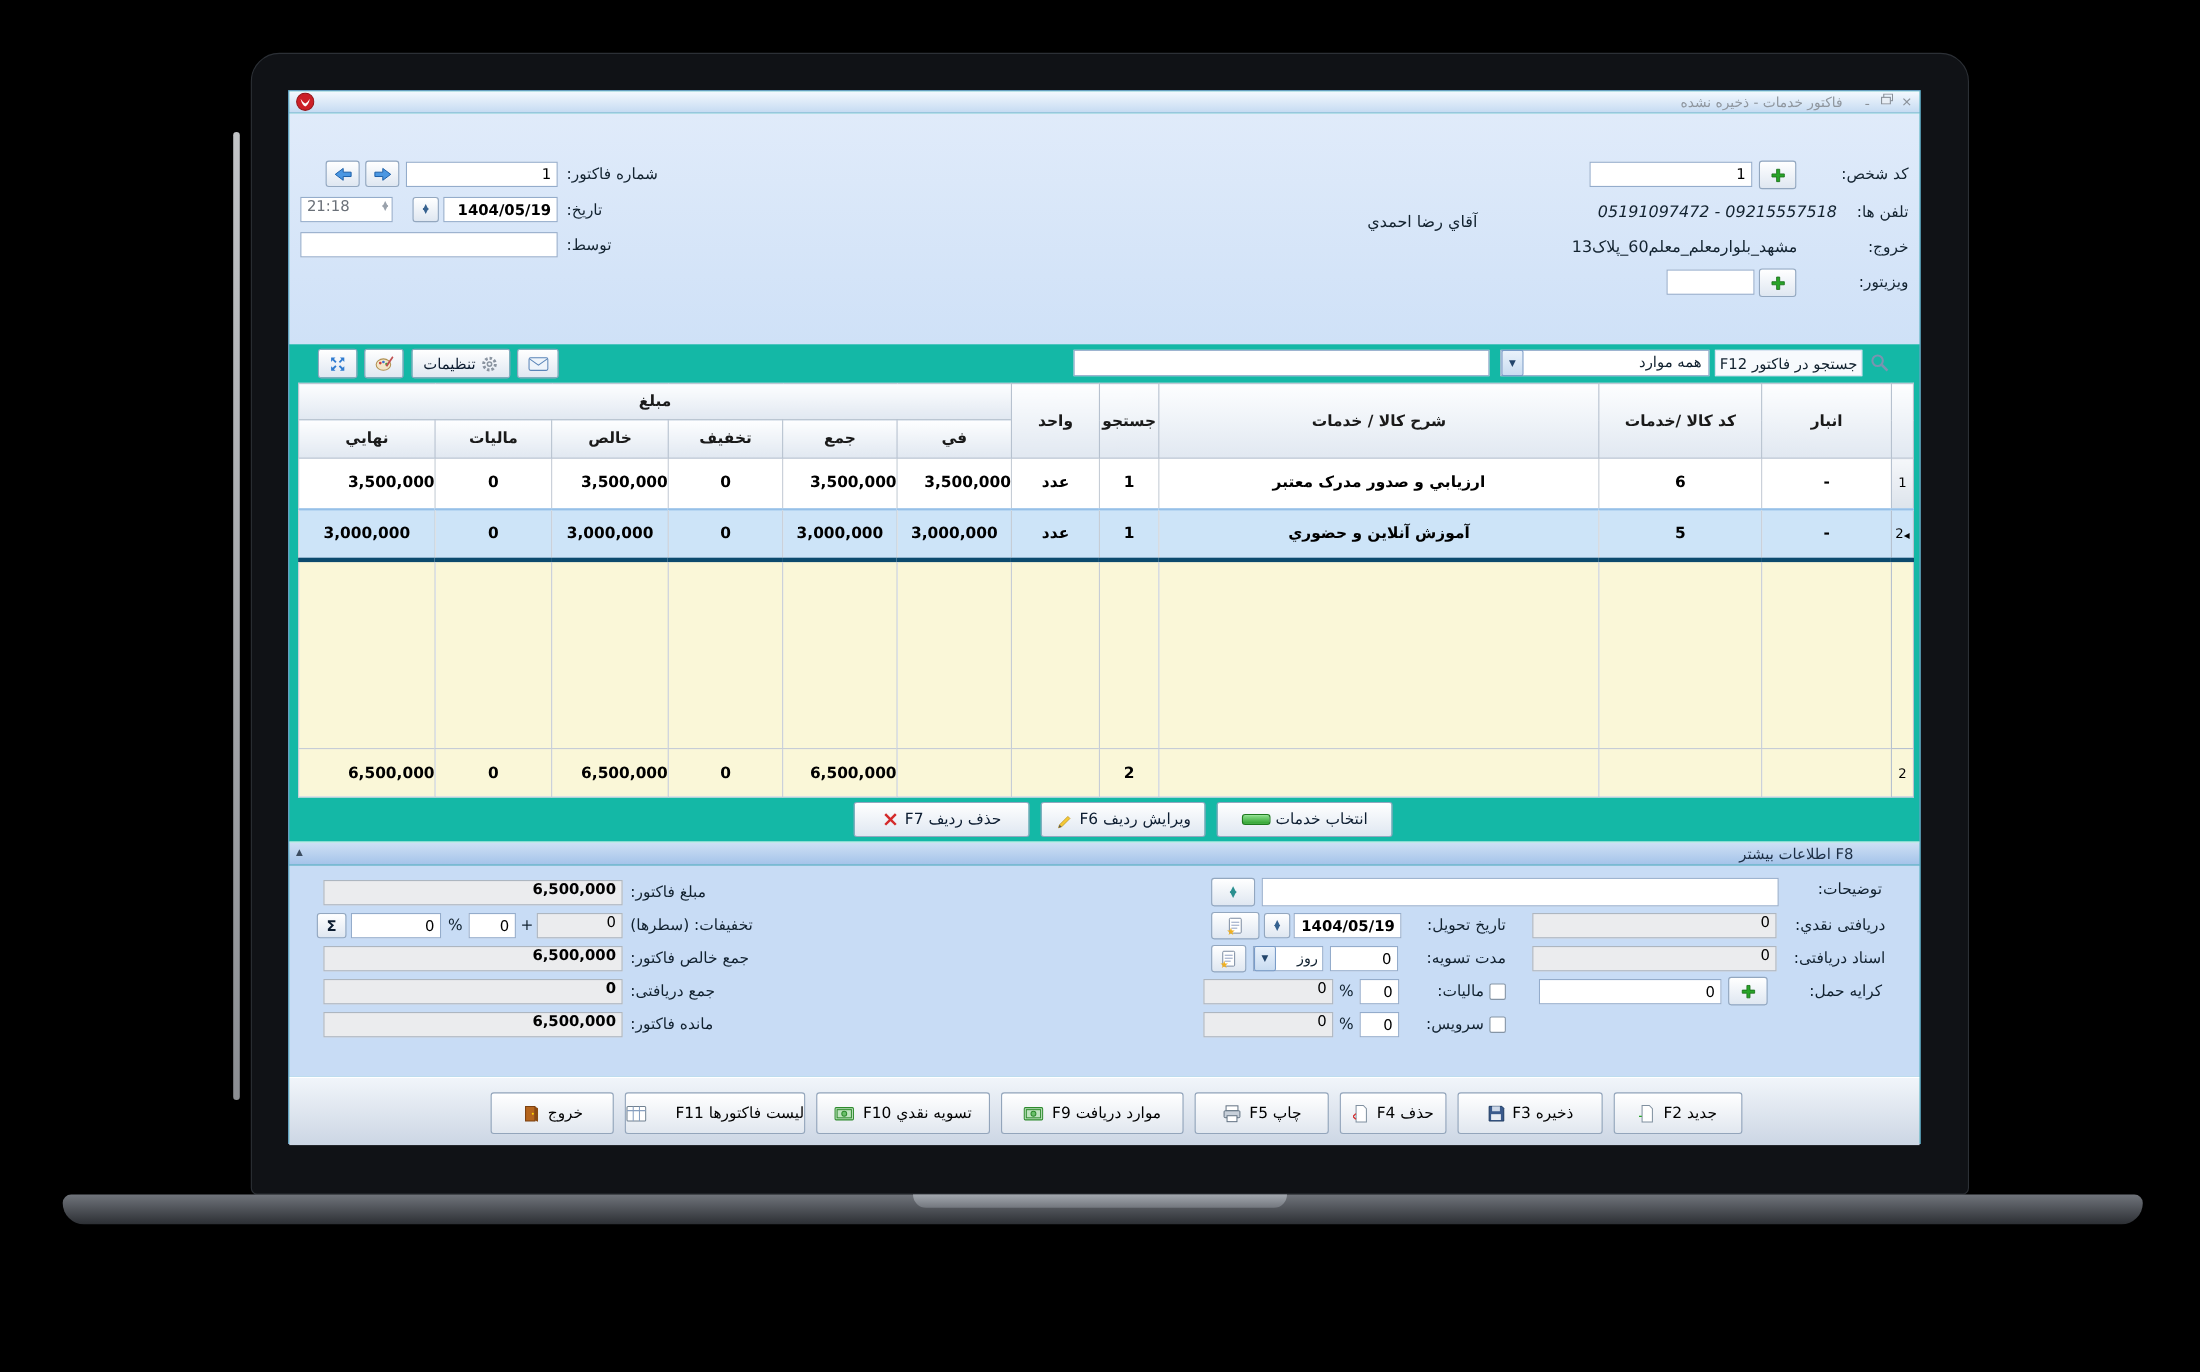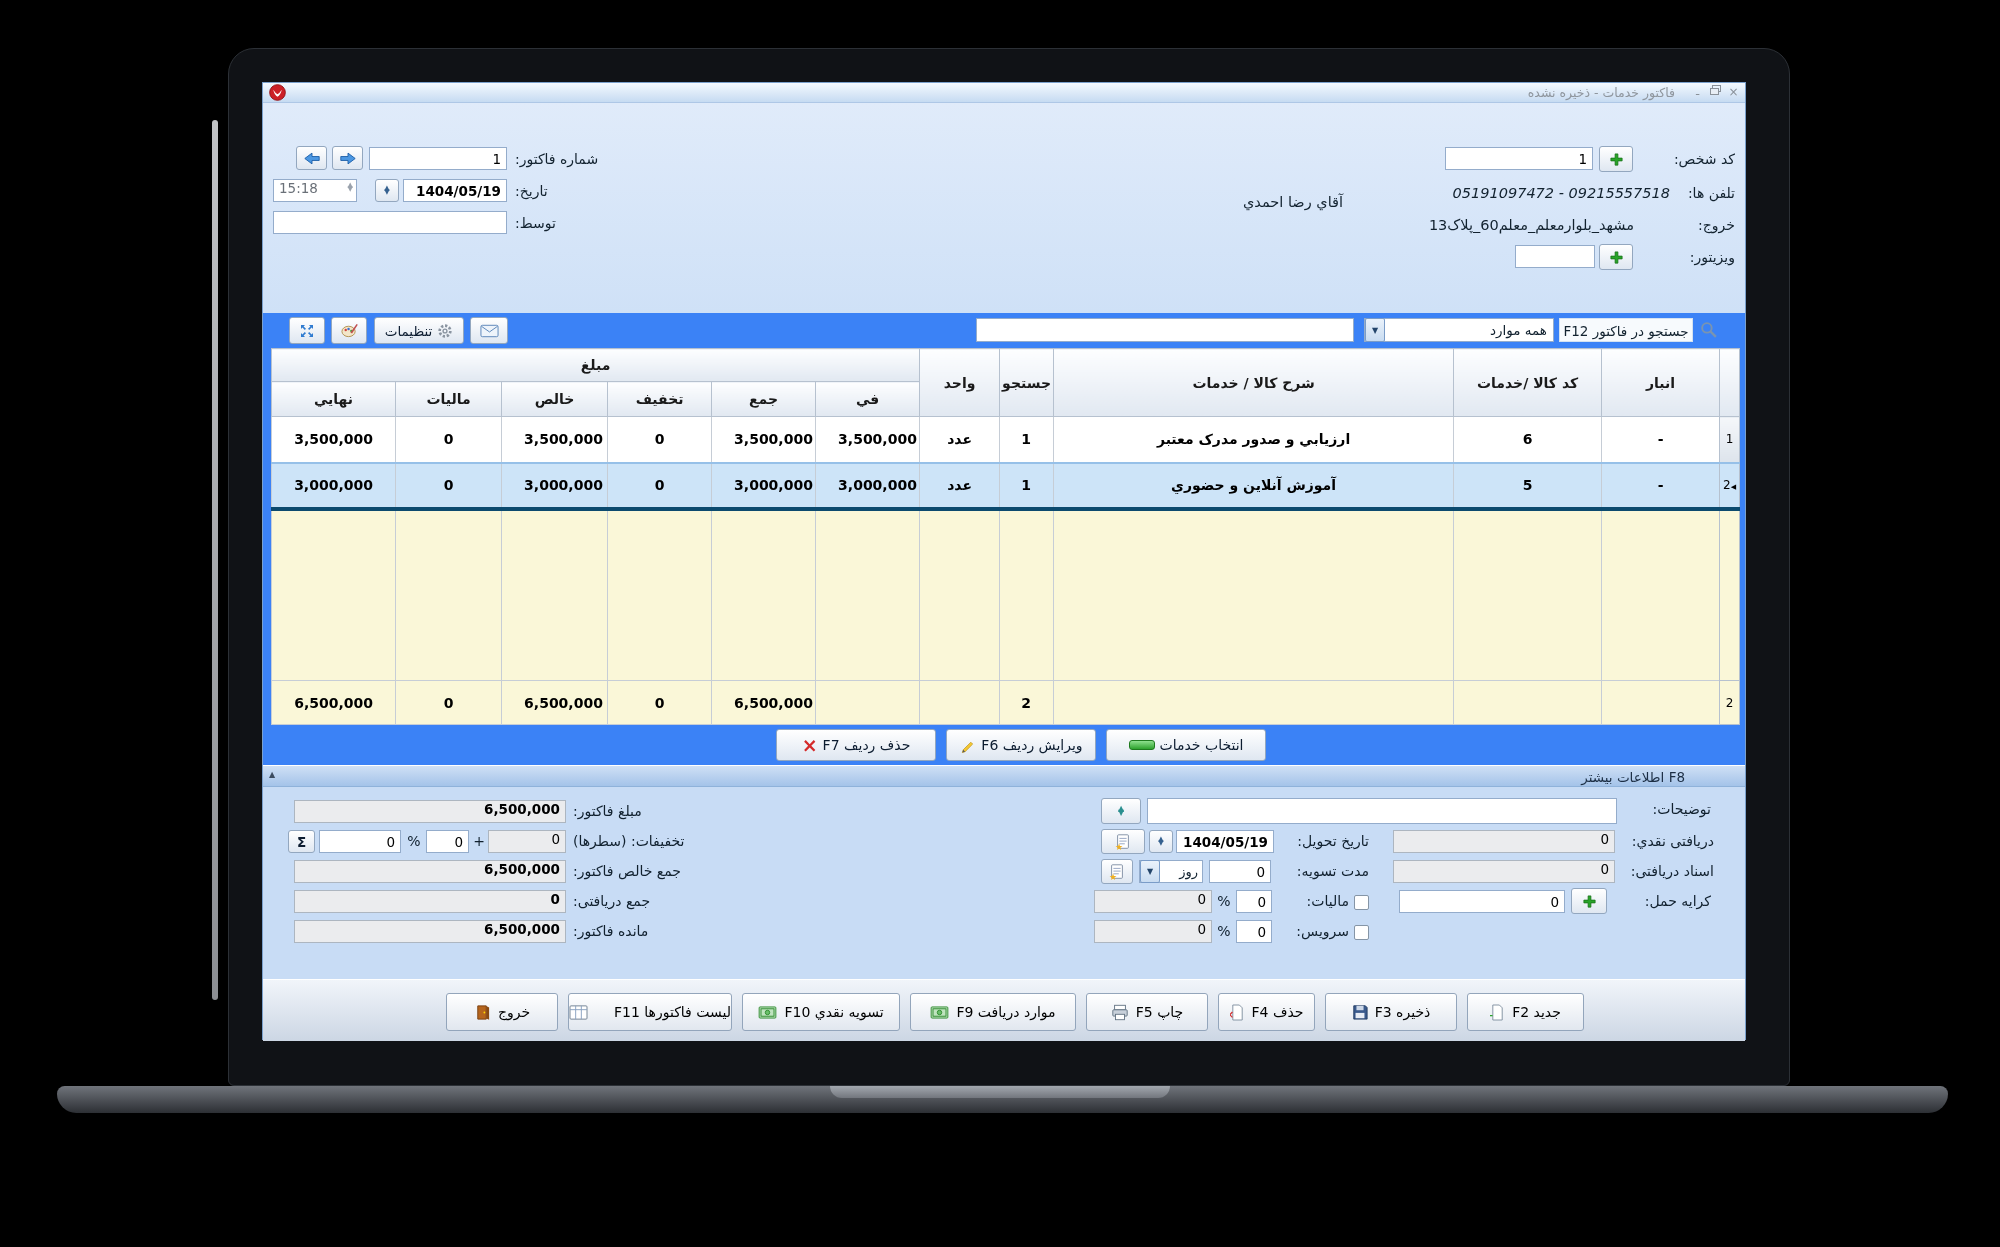--- a/index.html
+++ b/index.html
@@ -11,21 +11,21 @@
   .screen-frame{left:228px;top:48px;width:1562px;height:1038px;background:#101216;
     border:1px solid #2c3036;border-radius:26px 26px 6px 6px;}
   .screen-glint{left:212px;top:120px;width:6px;height:880px;border-radius:4px;
     background:linear-gradient(#d7d9dc,#9b9ea3);opacity:.9;}
   .base{left:57px;top:1086px;width:1891px;height:27px;border-radius:8px 8px 20px 20px;
     background:linear-gradient(#70747b,#2c2f34);}
   .base-notch{left:830px;top:1086px;width:340px;height:12px;border-radius:0 0 12px 12px;
     background:linear-gradient(#a3a8af,#72767d);}
 
   
-  .win{left:262px;top:82px;width:1484px;height:958px;background:#3b82f6;
+  .win{left:262px;top:82px;width:1484px;height:958px;background:#14b8a6;
     border:1px solid #7aa0cc;direction:rtl;font-size:14px;color:#10202e;}
   .titlebar{left:0;top:0;width:100%;height:20px;
     background:linear-gradient(#f4f9fe,#c6dbf2);border-bottom:1px solid #aec7e6;}
   .title-text{right:70px;top:1px;font-size:12.5px;color:#8f969e;height:18px;line-height:18px;}
   .winctl{top:2px;width:15px;height:15px;text-align:center;font-size:11px;color:#8a9199;
     line-height:14px;cursor:default;}
   .logo{left:6px;top:1px;width:17px;height:17px;}
 
   .lbl{position:absolute;box-sizing:border-box;white-space:nowrap;height:24px;line-height:24px;
     font-size:14px;color:#12222f;}
@@ -44,21 +44,21 @@
     font-size:8px;color:#23456b;}
   .cb{display:inline-block;width:13px;height:13px;background:#fff;border:1px solid #8595a6;
     border-radius:2px;vertical-align:middle;}
 
   
   table.grid{border-collapse:collapse;table-layout:fixed;direction:rtl;width:1468px;
     background:#fff;font-size:14px;}
   .grid th{background:linear-gradient(#fdfeff,#e1e8f1);border:1px solid #b6c1cf;
     font-weight:bold;font-size:14px;color:#1a1a1a;padding:0 2px;}
   .grid td{border:1px solid #c6cdd6;text-align:center;font-weight:bold;font-size:14px;
-    color:#000;padding:0 22px;overflow:hidden;white-space:nowrap;}
+    color:#000;padding:0 0;overflow:hidden;white-space:nowrap;}
   .grid td.money{direction:ltr;text-align:right;}
   .grid tr.datarow{height:46px;}
   .grid tr.sel td{background:#cde4f8;border-top:2px solid #96c0e8;border-bottom:4px solid #0c4a6e;text-align:center;}
   .grid td.rownum{background:linear-gradient(#f5f7fa,#dde4ec);border-color:#b6c1cf;
     font-weight:normal;font-size:12px;padding:0 1px;}
   .grid tr.filler{height:172px;}
   .grid tr.filler td{background:#faf7d8;}
   .grid tr.totals{height:44px;}
   .grid tr.totals td{background:#faf7d8;border-top:1px solid #9aa6b4;}
 
@@ -143,21 +143,21 @@
       <span class="ticon">
         <svg width="18" height="13" viewBox="0 0 20 14">
             <path d="M10 1l8 6-8 6V9.2H2V4.8h8z" fill="#4b97e2" stroke="#1c5fa8"></path>
           </svg>
       </span>
     </span>
     <input class="tb" style="left: 106px; top: 44px; width: 138px;" value="1">
     <span class="lbl" style="left:252px;top:44px;">شماره فاکتور:</span>
 
     <span class="tb" style="left:10px;top:76px;width:84px;color:#6a7078;text-align:left;">
-      <span>15:18</span>
+      <span>21:18</span>
       <span class="spin" style="position:absolute;right:3px;top:4px;color:#9aa2ac;">
           <span>▲</span>
           <span>▼</span>
         </span>
     </span>
     <span class="sbtn" style="left:112px;top:76px;width:24px;height:23px;">
       <span class="spin">
           <span>▲</span>
           <span>▼</span>
         </span>

